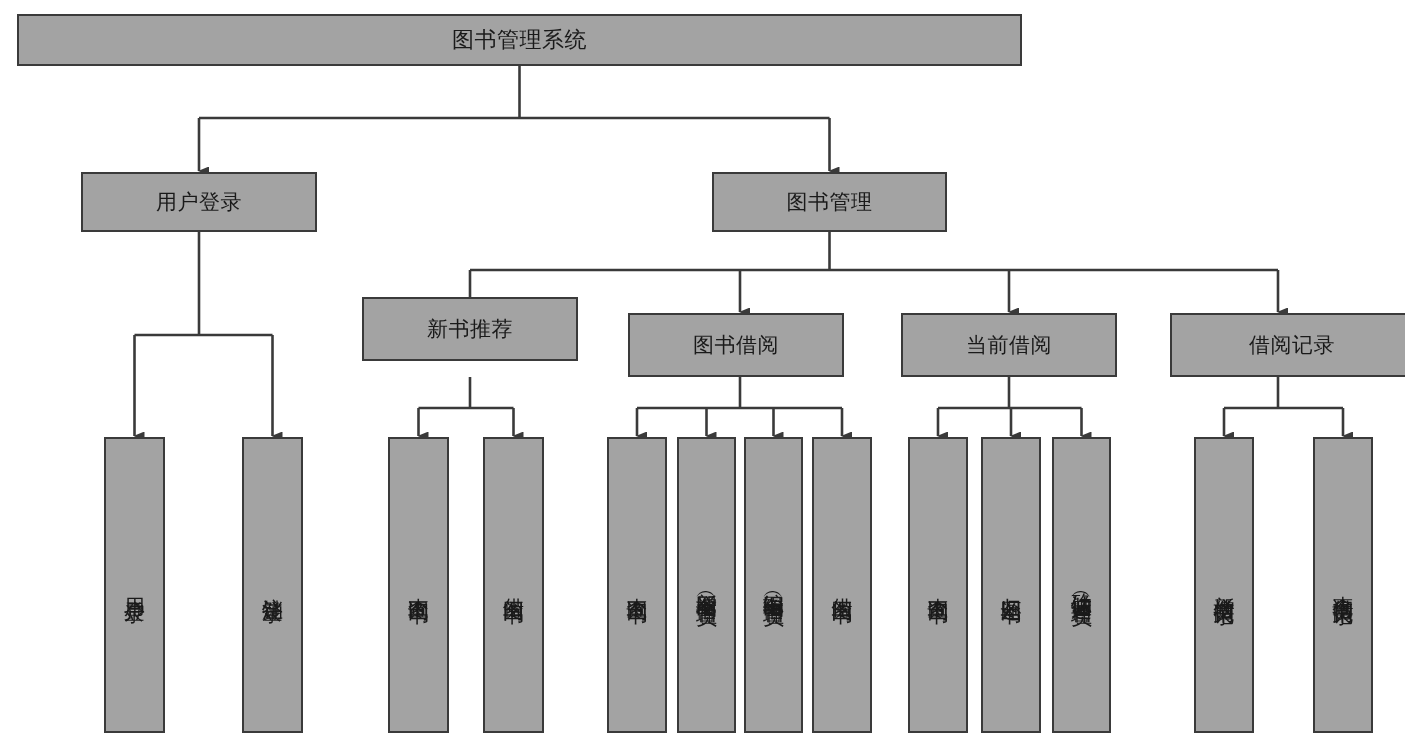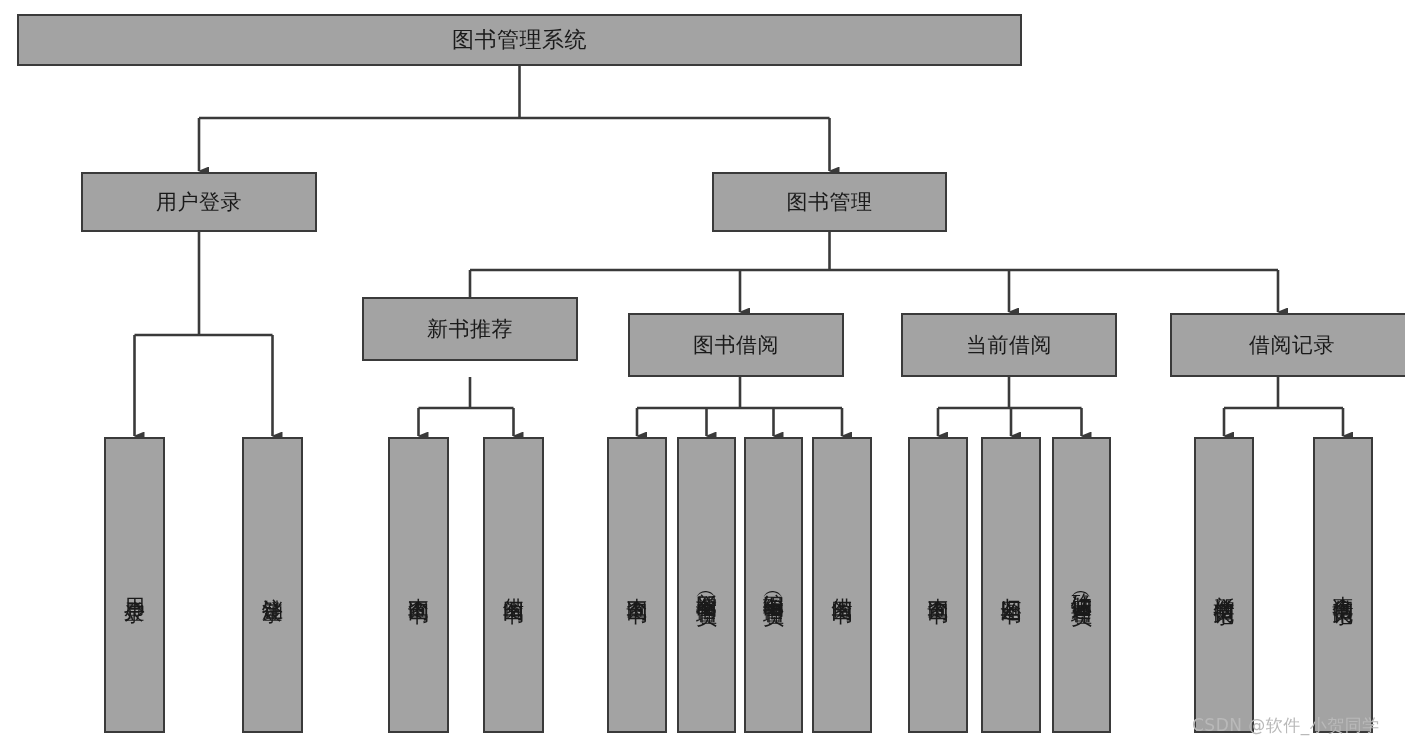--- a/index.html
+++ b/index.html
@@ -166,15 +166,14 @@
         <span class="node-label">确认归还（管理员）</span>
       </div>
       <div class="node vertical leaf" style="left: 1194px; top: 437px; width: 60px; height: 296px;">
         <span class="node-label">新增借阅记录</span>
       </div>
       <div class="node vertical leaf" style="left: 1313px; top: 437px; width: 60px; height: 296px;">
         <span class="node-label">查询借阅记录</span>
       </div>
     </div>
 
-  <div class="watermark" style="left: 1192px; top: 714px;">CSDN @软件_小贺同学</div>
 
 </div>
 
 </body></html>

